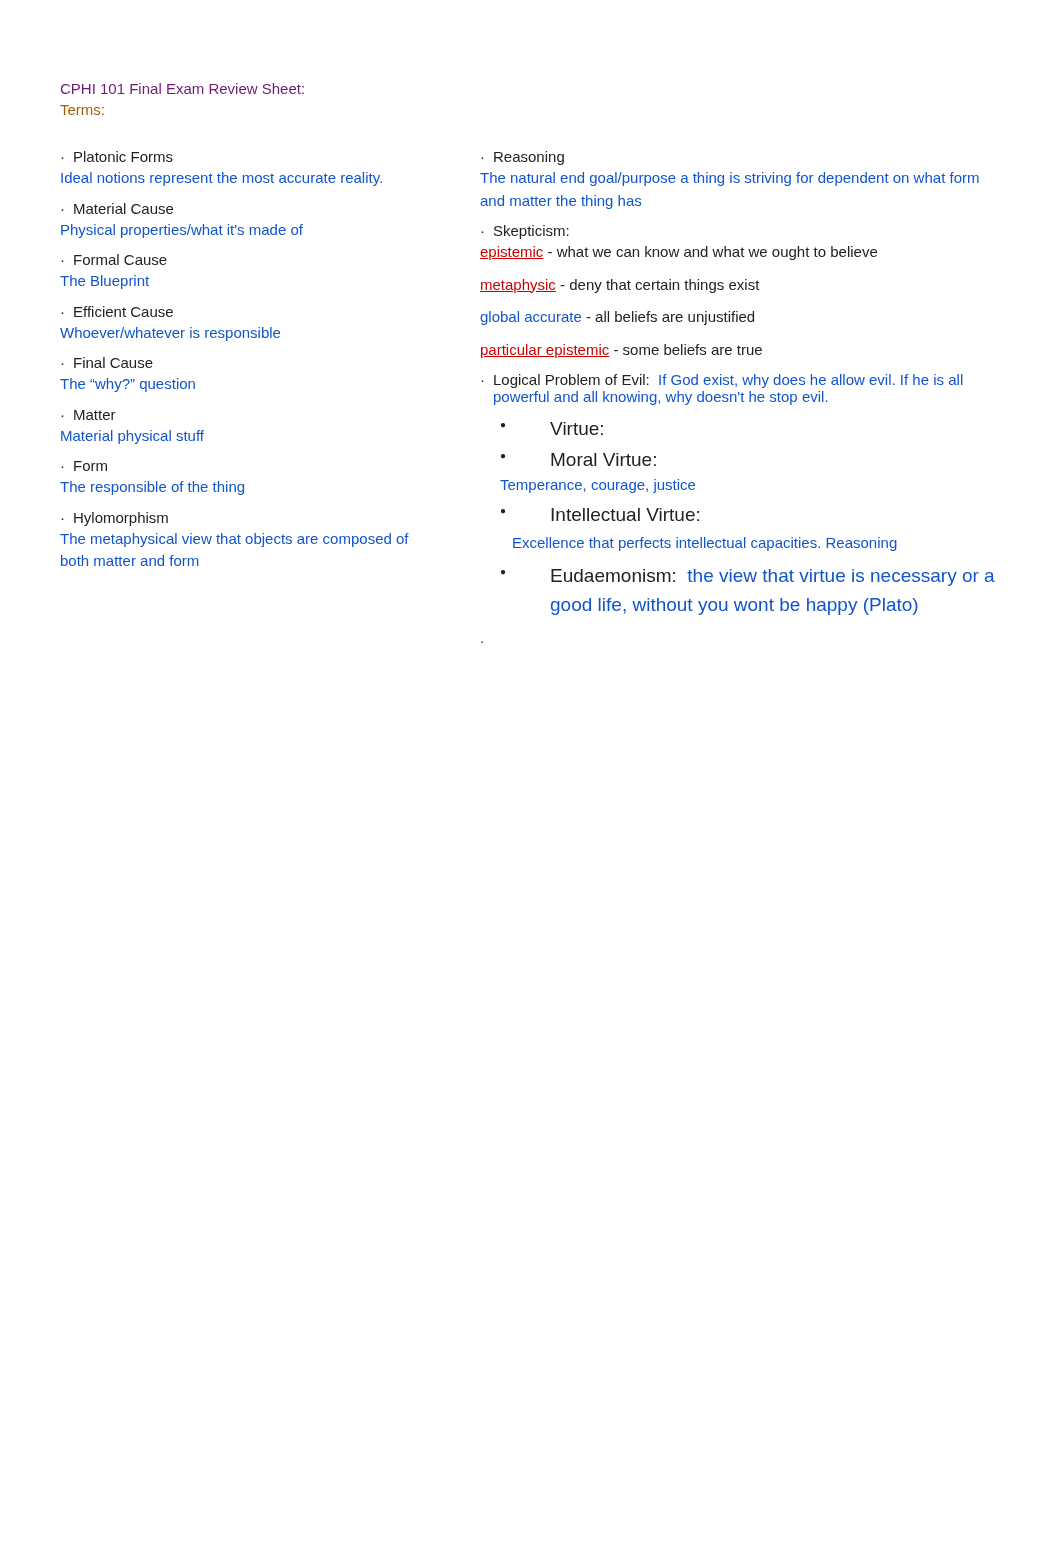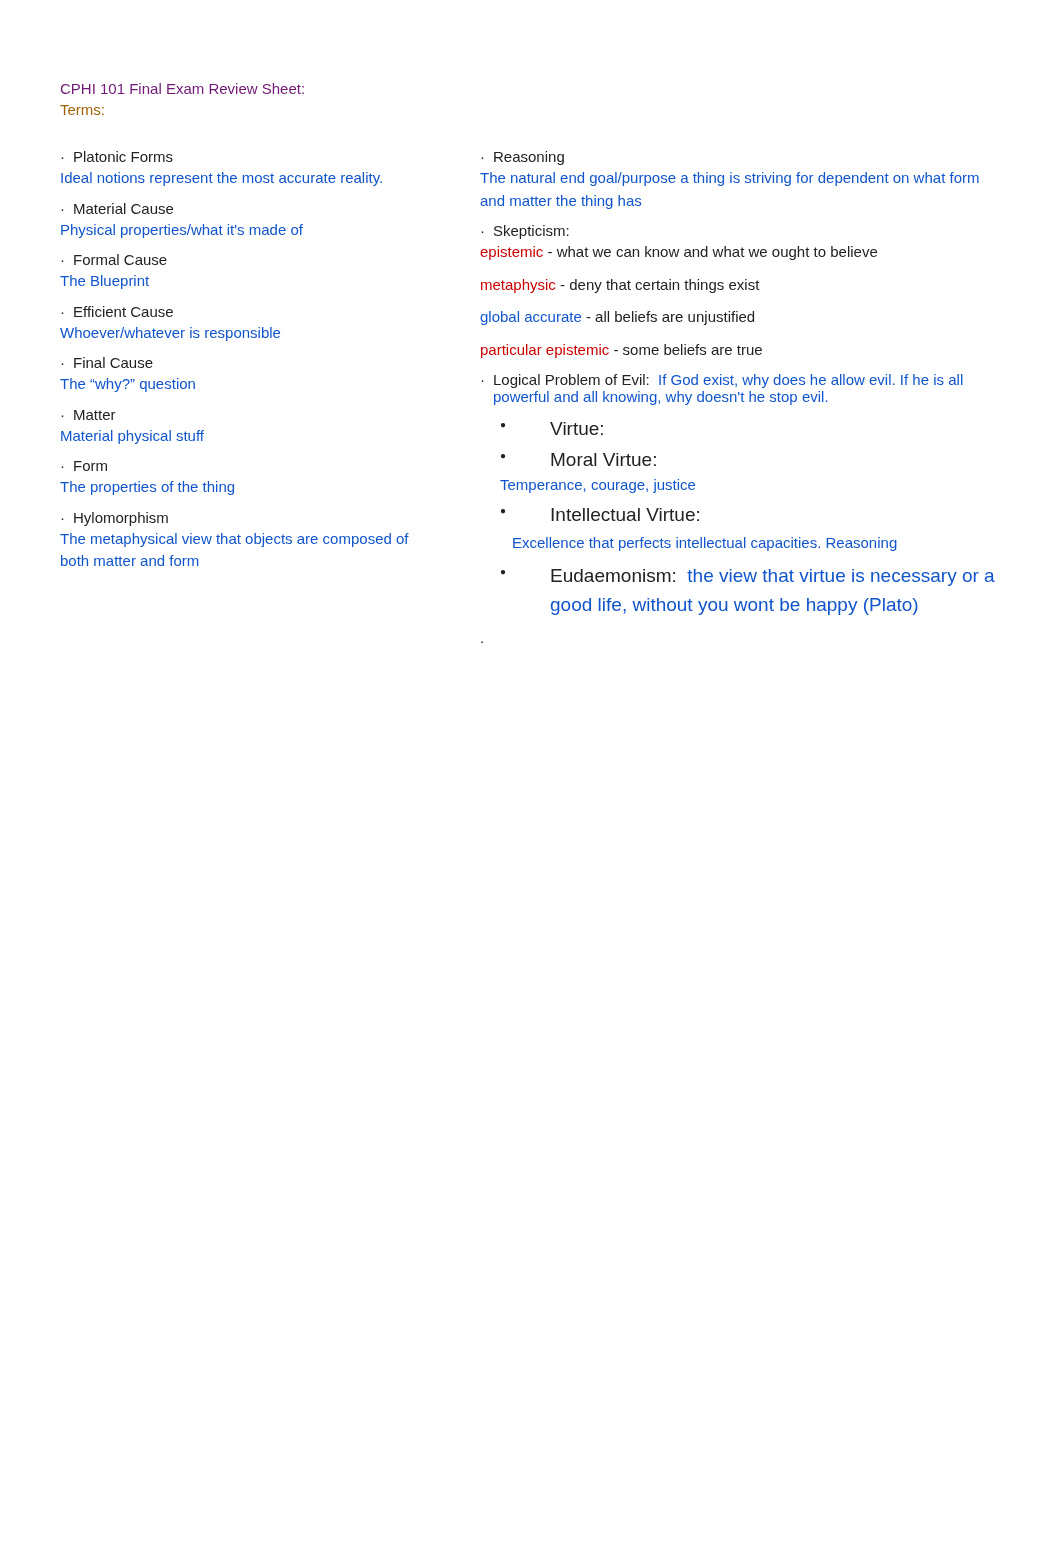--- a/index.html
+++ b/index.html
@@ -35,20 +35,21 @@
       flex: 0 0 380px;
     }
     .col-right {
       flex: 1;
     }
     .blue {
       color: #1155cc;
     }
     .red {
       color: #cc0000;
+      text-decoration: underline;
     }
     .bullet-item {
       display: flex;
       align-items: flex-start;
       margin-bottom: 2px;
     }
     .bullet-dot {
       margin-right: 8px;
       font-size: 15px;
       flex-shrink: 0;
@@ -139,21 +140,21 @@
         <span class="term-title">Matter</span>
       </div>
       <div class="term-desc blue">Material physical stuff</div>
     </div>
 
     <div class="block">
       <div class="bullet-item">
         <span class="bullet-dot">·</span>
         <span class="term-title">Form</span>
       </div>
-      <div class="term-desc blue">The properties of the thing</div>
+      <div class="term-desc blue">The responsible of the thing</div>
     </div>
 
     <div class="block">
       <div class="bullet-item">
         <span class="bullet-dot">·</span>
         <span class="term-title">Hylomorphism</span>
       </div>
       <div class="term-desc blue">The metaphysical view that objects are composed of both matter and form</div>
     </div>
 

